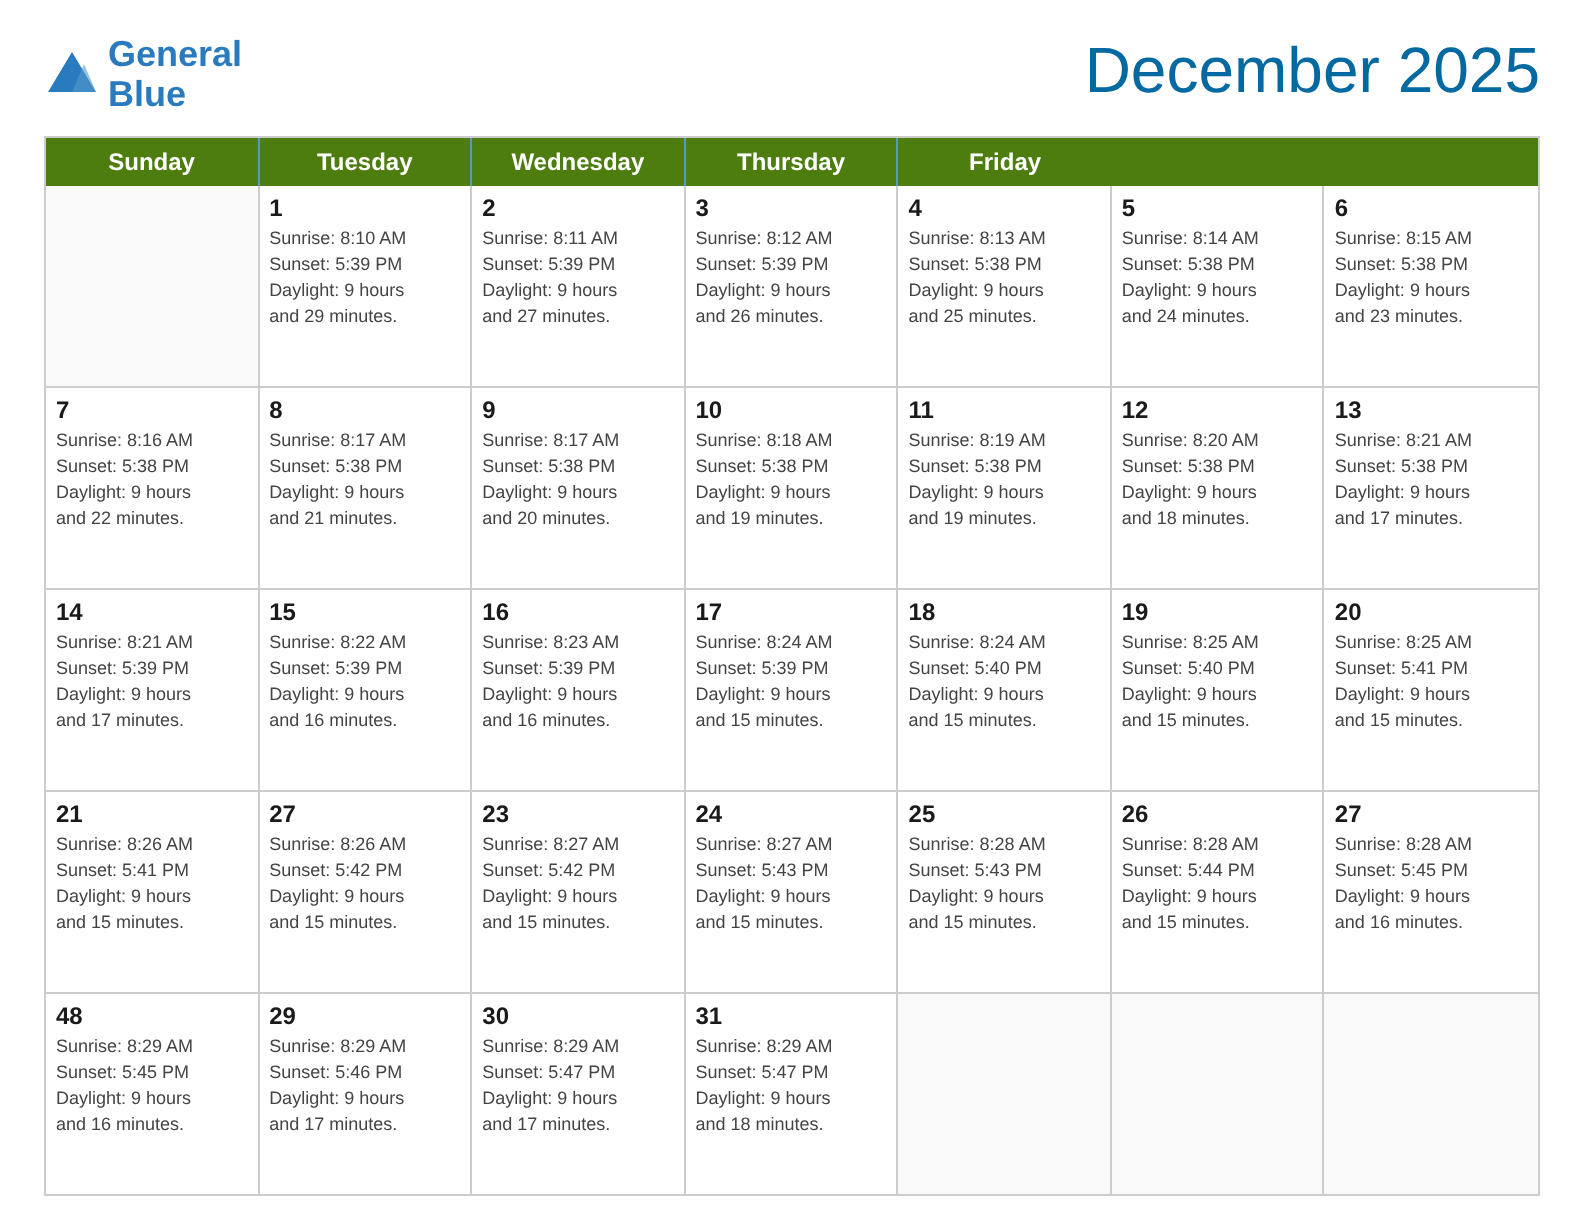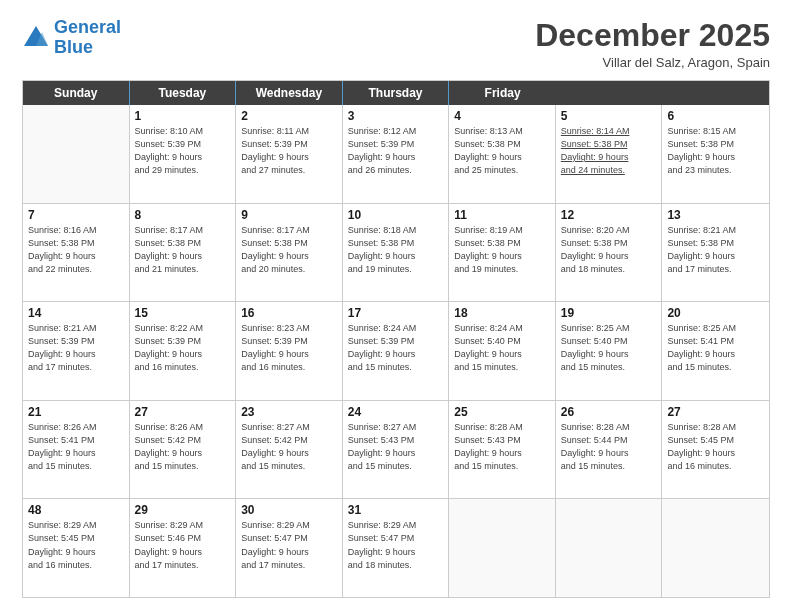--- a/index.html
+++ b/index.html
@@ -39,39 +39,39 @@
     }
     .logo-icon {
       width: 28px;
       height: 28px;
     }
     .title-block {
       text-align: right;
     }
     .month-title {
       font-size: 32px;
-      font-weight: bold;
-      color: #404040;
+      font-weight: normal;
+      color: #0369a1;
       line-height: 1.1;
     }
     .location {
       font-size: 13px;
       color: #444;
       margin-top: 2px;
     }
     .calendar {
       flex: 1;
       display: flex;
       flex-direction: column;
       border: 1px solid #ccc;
     }
     .cal-header {
       display: grid;
       grid-template-columns: repeat(7, 1fr);
-      background: #404040;
+      background: #4d7c0f;
     }
     .cal-header-cell {
       color: #fff;
       font-size: 12px;
       font-weight: bold;
       text-align: center;
       padding: 5px 2px;
       border-right: 1px solid #5599cc;
     }
     .cal-header-cell:last-child { border-right: none; }
@@ -121,21 +121,20 @@
         <polygon points="14,2 26,22 2,22" fill="#2a7abf"></polygon>
         <polygon points="20,8 26,22 14,22" fill="#5599cc" opacity="0.6"></polygon>
       </svg>
       <div class="logo-text">
         <div><span>General</span></div>
         <div style="color:#2a7abf;">Blue</div>
       </div>
     </div>
     <div class="title-block">
       <div class="month-title">December 2025</div>
-      <div class="location">Villar del Salz, Aragon, Spain</div>
     </div>
   </div>
 
   <div class="calendar">
     <div class="cal-header">
     <div class="cal-header-cell">Sunday</div>
         <div class="cal-header-cell">Tuesday</div>
         <div class="cal-header-cell">Wednesday</div>
         <div class="cal-header-cell">Thursday</div>
         <div class="cal-header-cell">Friday</div>
@@ -166,21 +165,21 @@
           </div>
           <div class="cal-cell">
             <div class="day-num">4</div>
             <div class="day-info" style="white-space: pre-line;">Sunrise: 8:13 AM
 Sunset: 5:38 PM
 Daylight: 9 hours
 and 25 minutes.</div>
           </div>
           <div class="cal-cell">
             <div class="day-num">5</div>
-            <div class="day-info" style="white-space: pre-line; text-decoration: underline;">Sunrise: 8:14 AM
+            <div class="day-info" style="white-space: pre-line;">Sunrise: 8:14 AM
 Sunset: 5:38 PM
 Daylight: 9 hours
 and 24 minutes.</div>
           </div>
           <div class="cal-cell">
             <div class="day-num">6</div>
             <div class="day-info" style="white-space: pre-line;">Sunrise: 8:15 AM
 Sunset: 5:38 PM
 Daylight: 9 hours
 and 23 minutes.</div>

